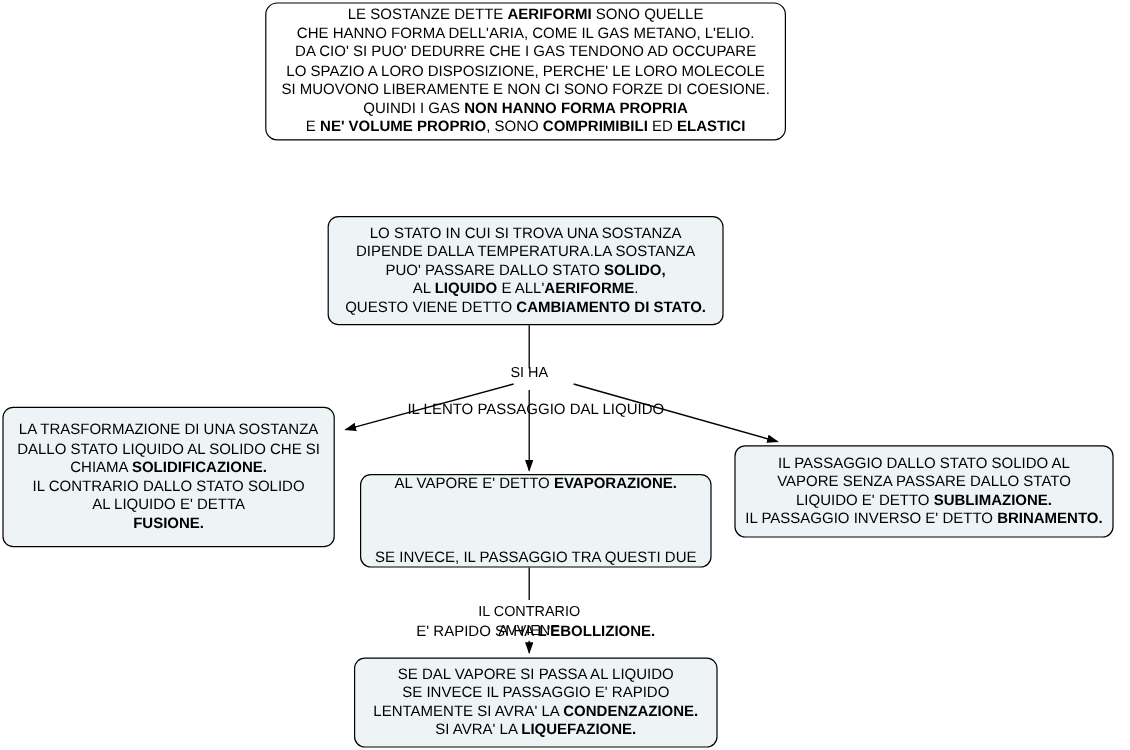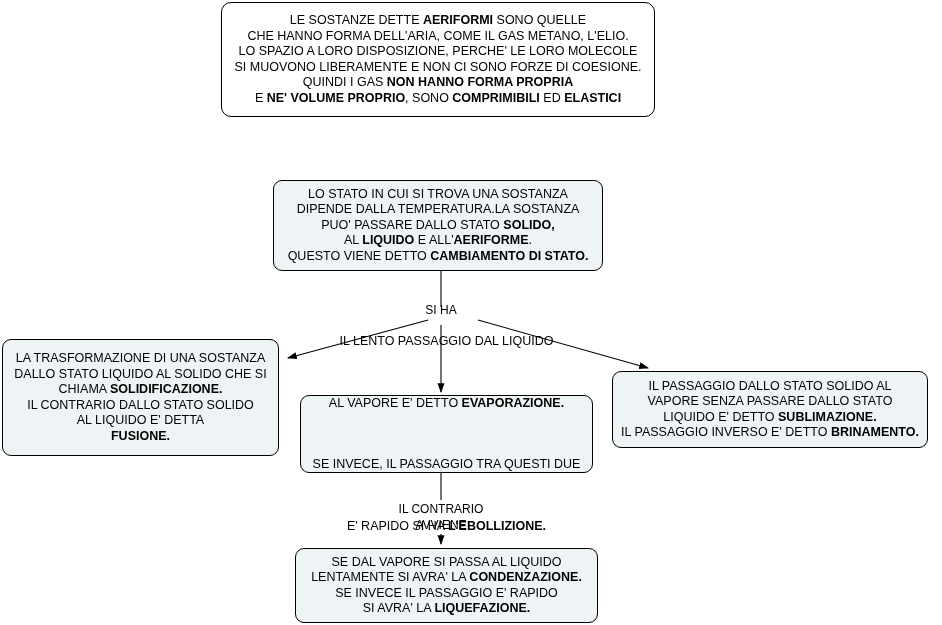--- a/index.html
+++ b/index.html
@@ -82,20 +82,21 @@
     <line x1="478" y1="320" x2="648" y2="368" stroke="#000000" stroke-width="1.1" marker-end="url(#arrow)"></line>
 
     <line x1="441" y1="473" x2="441" y2="500" stroke="#000000" stroke-width="1.1"></line>
 
     <line x1="441" y1="534" x2="441" y2="544" stroke="#000000" stroke-width="1.1" marker-end="url(#arrow)"></line>
   </svg>
 
   <div class="node top" style="left:221px; top:2px; width:434px; height:115px;">
     <div class="line">LE SOSTANZE DETTE <b>AERIFORMI</b> SONO QUELLE</div>
     <div class="line">CHE HANNO FORMA DELL'ARIA, COME IL GAS METANO, L'ELIO.</div>
+    <div class="line">DA CIO' SI PUO' DEDURRE CHE I GAS TENDONO AD OCCUPARE</div>
     <div class="line">LO SPAZIO A LORO DISPOSIZIONE, PERCHE' LE LORO MOLECOLE</div>
     <div class="line">SI MUOVONO  LIBERAMENTE E NON CI SONO FORZE DI COESIONE.</div>
     <div class="line">QUINDI I GAS <b>NON HANNO FORMA PROPRIA</b></div>
     <div class="line">E <b>NE' VOLUME PROPRIO</b>, SONO <b>COMPRIMIBILI</b> ED <b>ELASTICI</b></div>
   </div>
 
   <div class="node" style="left:273px; top:180px; width:330px; height:91px;">
     <div class="line">LO STATO IN CUI SI TROVA UNA SOSTANZA</div>
     <div class="line">DIPENDE DALLA TEMPERATURA.LA SOSTANZA</div>
     <div class="line">PUO' PASSARE DALLO STATO <b>SOLIDO,</b></div>
@@ -126,18 +127,18 @@
     <div class="line">VAPORE SENZA PASSARE DALLO STATO</div>
     <div class="line">LIQUIDO E' DETTO <b>SUBLIMAZIONE.</b></div>
     <div class="line">IL PASSAGGIO INVERSO E' DETTO <b>BRINAMENTO.</b></div>
   </div>
 
   <div class="edge-label" style="left:391px; top:502px; width:100px;">IL CONTRARIO</div>
   <div class="edge-label" style="left:391px; top:518px; width:100px;">AVVIENE</div>
 
   <div class="node" style="left:295px; top:548px; width:303px; height:75px;">
     <div class="line">SE DAL VAPORE SI PASSA AL LIQUIDO</div>
+    <div class="line">SE INVECE IL PASSAGGIO E' RAPIDO</div>
     <div class="line">LENTAMENTE SI AVRA' LA <b>CONDENZAZIONE.</b></div>
-    <div class="line">SE INVECE IL PASSAGGIO E' RAPIDO</div>
     <div class="line">SI AVRA' LA <b>LIQUEFAZIONE.</b></div>
   </div>
 
 </div>
 
 </body></html>

